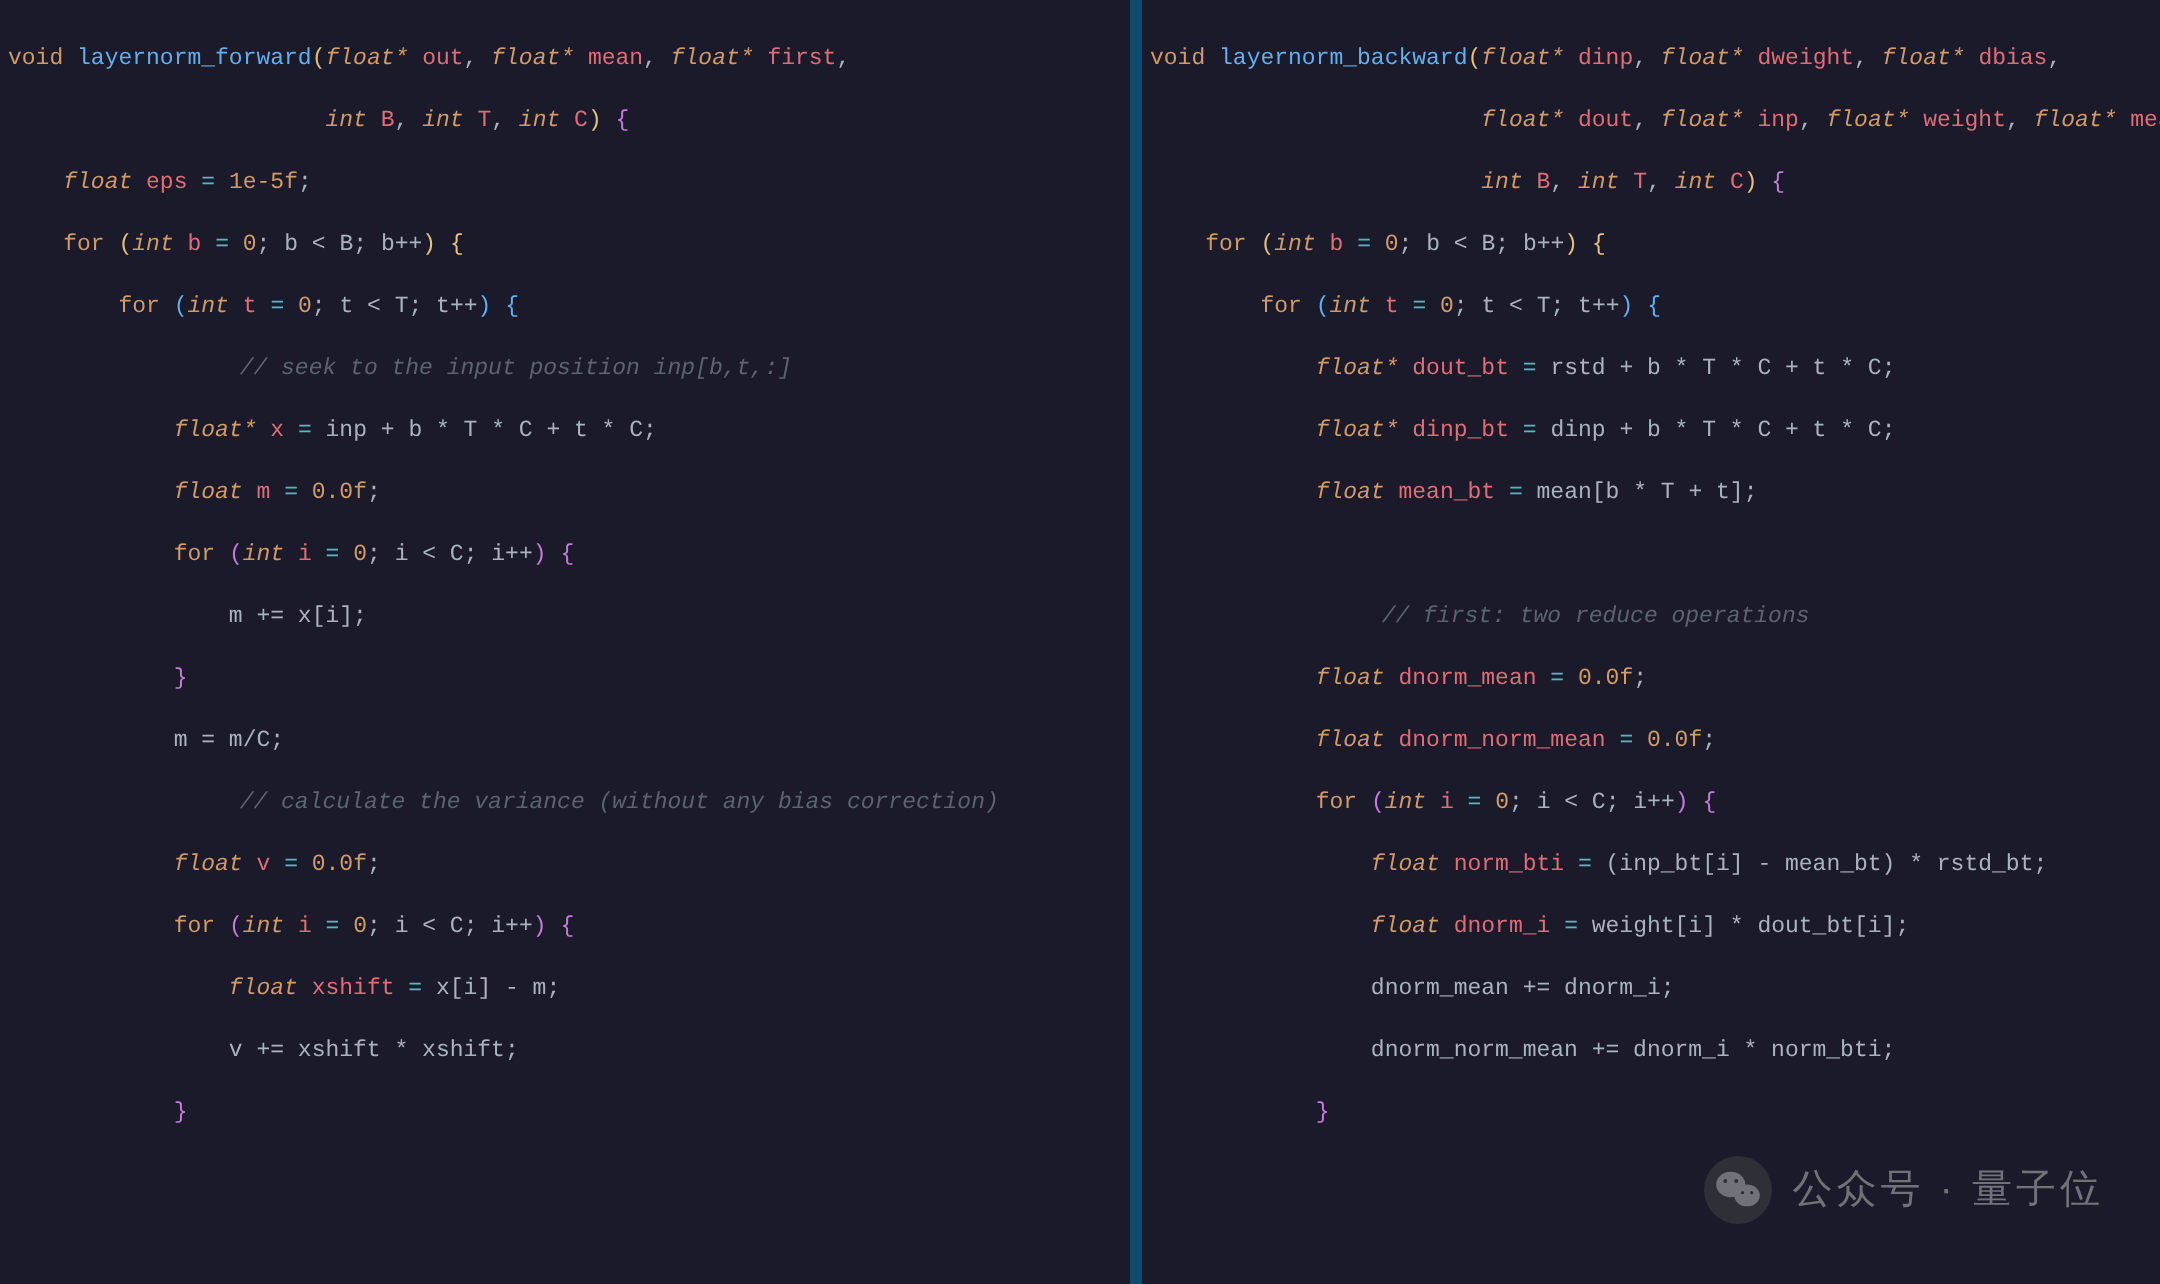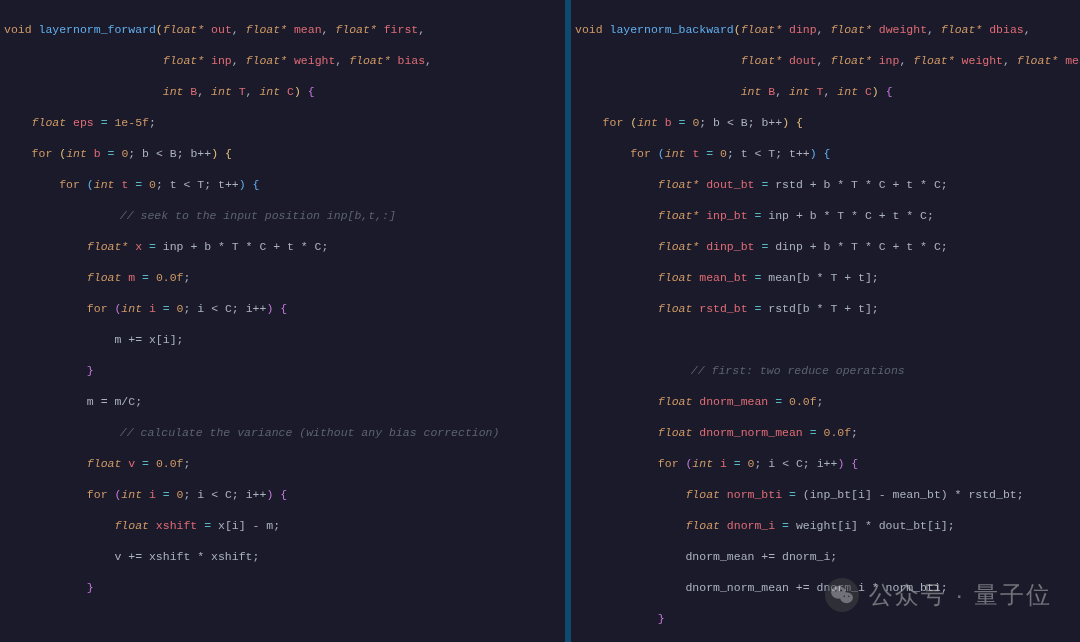--- a/index.html
+++ b/index.html
@@ -40,28 +40,27 @@
       align-items: center;
       gap: 10px;
       opacity: 0.5;
       font-family: sans-serif;
       color: #c8c8c8;
     }
     .watermark .wm-icon {
       width: 34px; height: 34px; border-radius: 50%;
       background: #444; display: flex; align-items: center; justify-content: center;
     }
-    .watermark .wm-text { font-size: 24px; letter-spacing: 2px; }
+    .watermark .wm-text { font-size: 20px; letter-spacing: 2px; }
   </style>
 </head>
 <body>
 
 <div class="pane left">
 <span class="line"><span class="kw">void</span> <span class="fn">layernorm_forward</span><span class="by">(</span><span class="ty">float*</span> <span class="pr">out</span><span class="pn">,</span> <span class="ty">float*</span> <span class="pr">mean</span><span class="pn">,</span> <span class="ty">float*</span> <span class="pr">first</span><span class="pn">,</span></span>
-<span class="line">                       <span class="ty">float*</span> <span class="pr">inp</span><span class="pn">,</span> <span class="ty">float*</span> <span class="pr">weight</span><span class="pn">,</span> <span class="ty">float*</span> <span class="pr">bias</span><span class="pn">,</span></span>
 <span class="line">                       <span class="ty">int</span> <span class="pr">B</span><span class="pn">,</span> <span class="ty">int</span> <span class="pr">T</span><span class="pn">,</span> <span class="ty">int</span> <span class="pr">C</span><span class="by">)</span> <span class="br">{</span></span>
 <span class="line">    <span class="ty">float</span> <span class="lv">eps</span> <span class="op">=</span> <span class="nm">1e-5f</span><span class="pn">;</span></span>
 <span class="line">    <span class="kw">for</span> <span class="by">(</span><span class="ty">int</span> <span class="lv">b</span> <span class="op">=</span> <span class="nm">0</span><span class="pn">;</span> <span class="id">b &lt; B</span><span class="pn">;</span> <span class="id">b++</span><span class="by">)</span> <span class="by">{</span></span>
 <span class="line">        <span class="kw">for</span> <span class="bb">(</span><span class="ty">int</span> <span class="lv">t</span> <span class="op">=</span> <span class="nm">0</span><span class="pn">;</span> <span class="id">t &lt; T</span><span class="pn">;</span> <span class="id">t++</span><span class="bb">)</span> <span class="bb">{</span></span>
 <span class="line">            <span class="cm">// seek to the input position inp[b,t,:]</span></span>
 <span class="line">            <span class="ty">float*</span> <span class="lv">x</span> <span class="op">=</span> <span class="id">inp + b * T * C + t * C</span><span class="pn">;</span></span>
 <span class="line">            <span class="ty">float</span> <span class="lv">m</span> <span class="op">=</span> <span class="nm">0.0f</span><span class="pn">;</span></span>
 <span class="line">            <span class="kw">for</span> <span class="br">(</span><span class="ty">int</span> <span class="lv">i</span> <span class="op">=</span> <span class="nm">0</span><span class="pn">;</span> <span class="id">i &lt; C</span><span class="pn">;</span> <span class="id">i++</span><span class="br">)</span> <span class="br">{</span></span>
 <span class="line">                <span class="id">m += x[i];</span></span>
 <span class="line">            <span class="br">}</span></span>
@@ -90,24 +89,22 @@
 
 </div>
 
 <div class="pane right">
 <span class="line"><span class="kw">void</span> <span class="fn">layernorm_backward</span><span class="by">(</span><span class="ty">float*</span> <span class="pr">dinp</span><span class="pn">,</span> <span class="ty">float*</span> <span class="pr">dweight</span><span class="pn">,</span> <span class="ty">float*</span> <span class="pr">dbias</span><span class="pn">,</span></span>
 <span class="line">                        <span class="ty">float*</span> <span class="pr">dout</span><span class="pn">,</span> <span class="ty">float*</span> <span class="pr">inp</span><span class="pn">,</span> <span class="ty">float*</span> <span class="pr">weight</span><span class="pn">,</span> <span class="ty">float*</span> <span class="pr">mean</span>  </span>
 <span class="line">                        <span class="ty">int</span> <span class="pr">B</span><span class="pn">,</span> <span class="ty">int</span> <span class="pr">T</span><span class="pn">,</span> <span class="ty">int</span> <span class="pr">C</span><span class="by">)</span> <span class="br">{</span></span>
 <span class="line">    <span class="kw">for</span> <span class="by">(</span><span class="ty">int</span> <span class="lv">b</span> <span class="op">=</span> <span class="nm">0</span><span class="pn">;</span> <span class="id">b &lt; B</span><span class="pn">;</span> <span class="id">b++</span><span class="by">)</span> <span class="by">{</span></span>
 <span class="line">        <span class="kw">for</span> <span class="bb">(</span><span class="ty">int</span> <span class="lv">t</span> <span class="op">=</span> <span class="nm">0</span><span class="pn">;</span> <span class="id">t &lt; T</span><span class="pn">;</span> <span class="id">t++</span><span class="bb">)</span> <span class="bb">{</span></span>
 <span class="line">            <span class="ty">float*</span> <span class="lv">dout_bt</span> <span class="op">=</span> <span class="id">rstd + b * T * C + t * C</span><span class="pn">;</span></span>
-<span class="line">            <span class="ty">float*</span> <span class="lv">inp_bt</span> <span class="op">=</span> <span class="id">inp + b * T * C + t * C</span><span class="pn">;</span></span>
 <span class="line">            <span class="ty">float*</span> <span class="lv">dinp_bt</span> <span class="op">=</span> <span class="id">dinp + b * T * C + t * C</span><span class="pn">;</span></span>
 <span class="line">            <span class="ty">float</span> <span class="lv">mean_bt</span> <span class="op">=</span> <span class="id">mean[b * T + t]</span><span class="pn">;</span></span>
-<span class="line">            <span class="ty">float</span> <span class="lv">rstd_bt</span> <span class="op">=</span> <span class="id">rstd[b * T + t]</span><span class="pn">;</span></span>
 <span class="line"> </span>
 <span class="line">            <span class="cm">// first: two reduce operations</span></span>
 <span class="line">            <span class="ty">float</span> <span class="lv">dnorm_mean</span> <span class="op">=</span> <span class="nm">0.0f</span><span class="pn">;</span></span>
 <span class="line">            <span class="ty">float</span> <span class="lv">dnorm_norm_mean</span> <span class="op">=</span> <span class="nm">0.0f</span><span class="pn">;</span></span>
 <span class="line">            <span class="kw">for</span> <span class="br">(</span><span class="ty">int</span> <span class="lv">i</span> <span class="op">=</span> <span class="nm">0</span><span class="pn">;</span> <span class="id">i &lt; C</span><span class="pn">;</span> <span class="id">i++</span><span class="br">)</span> <span class="br">{</span></span>
 <span class="line">                <span class="ty">float</span> <span class="lv">norm_bti</span> <span class="op">=</span> <span class="id">(inp_bt[i] - mean_bt) * rstd_bt</span><span class="pn">;</span></span>
 <span class="line">                <span class="ty">float</span> <span class="lv">dnorm_i</span> <span class="op">=</span> <span class="id">weight[i] * dout_bt[i]</span><span class="pn">;</span></span>
 <span class="line">                <span class="id">dnorm_mean += dnorm_i;</span></span>
 <span class="line">                <span class="id">dnorm_norm_mean += dnorm_i * norm_bti;</span></span>
 <span class="line">            <span class="br">}</span></span>

